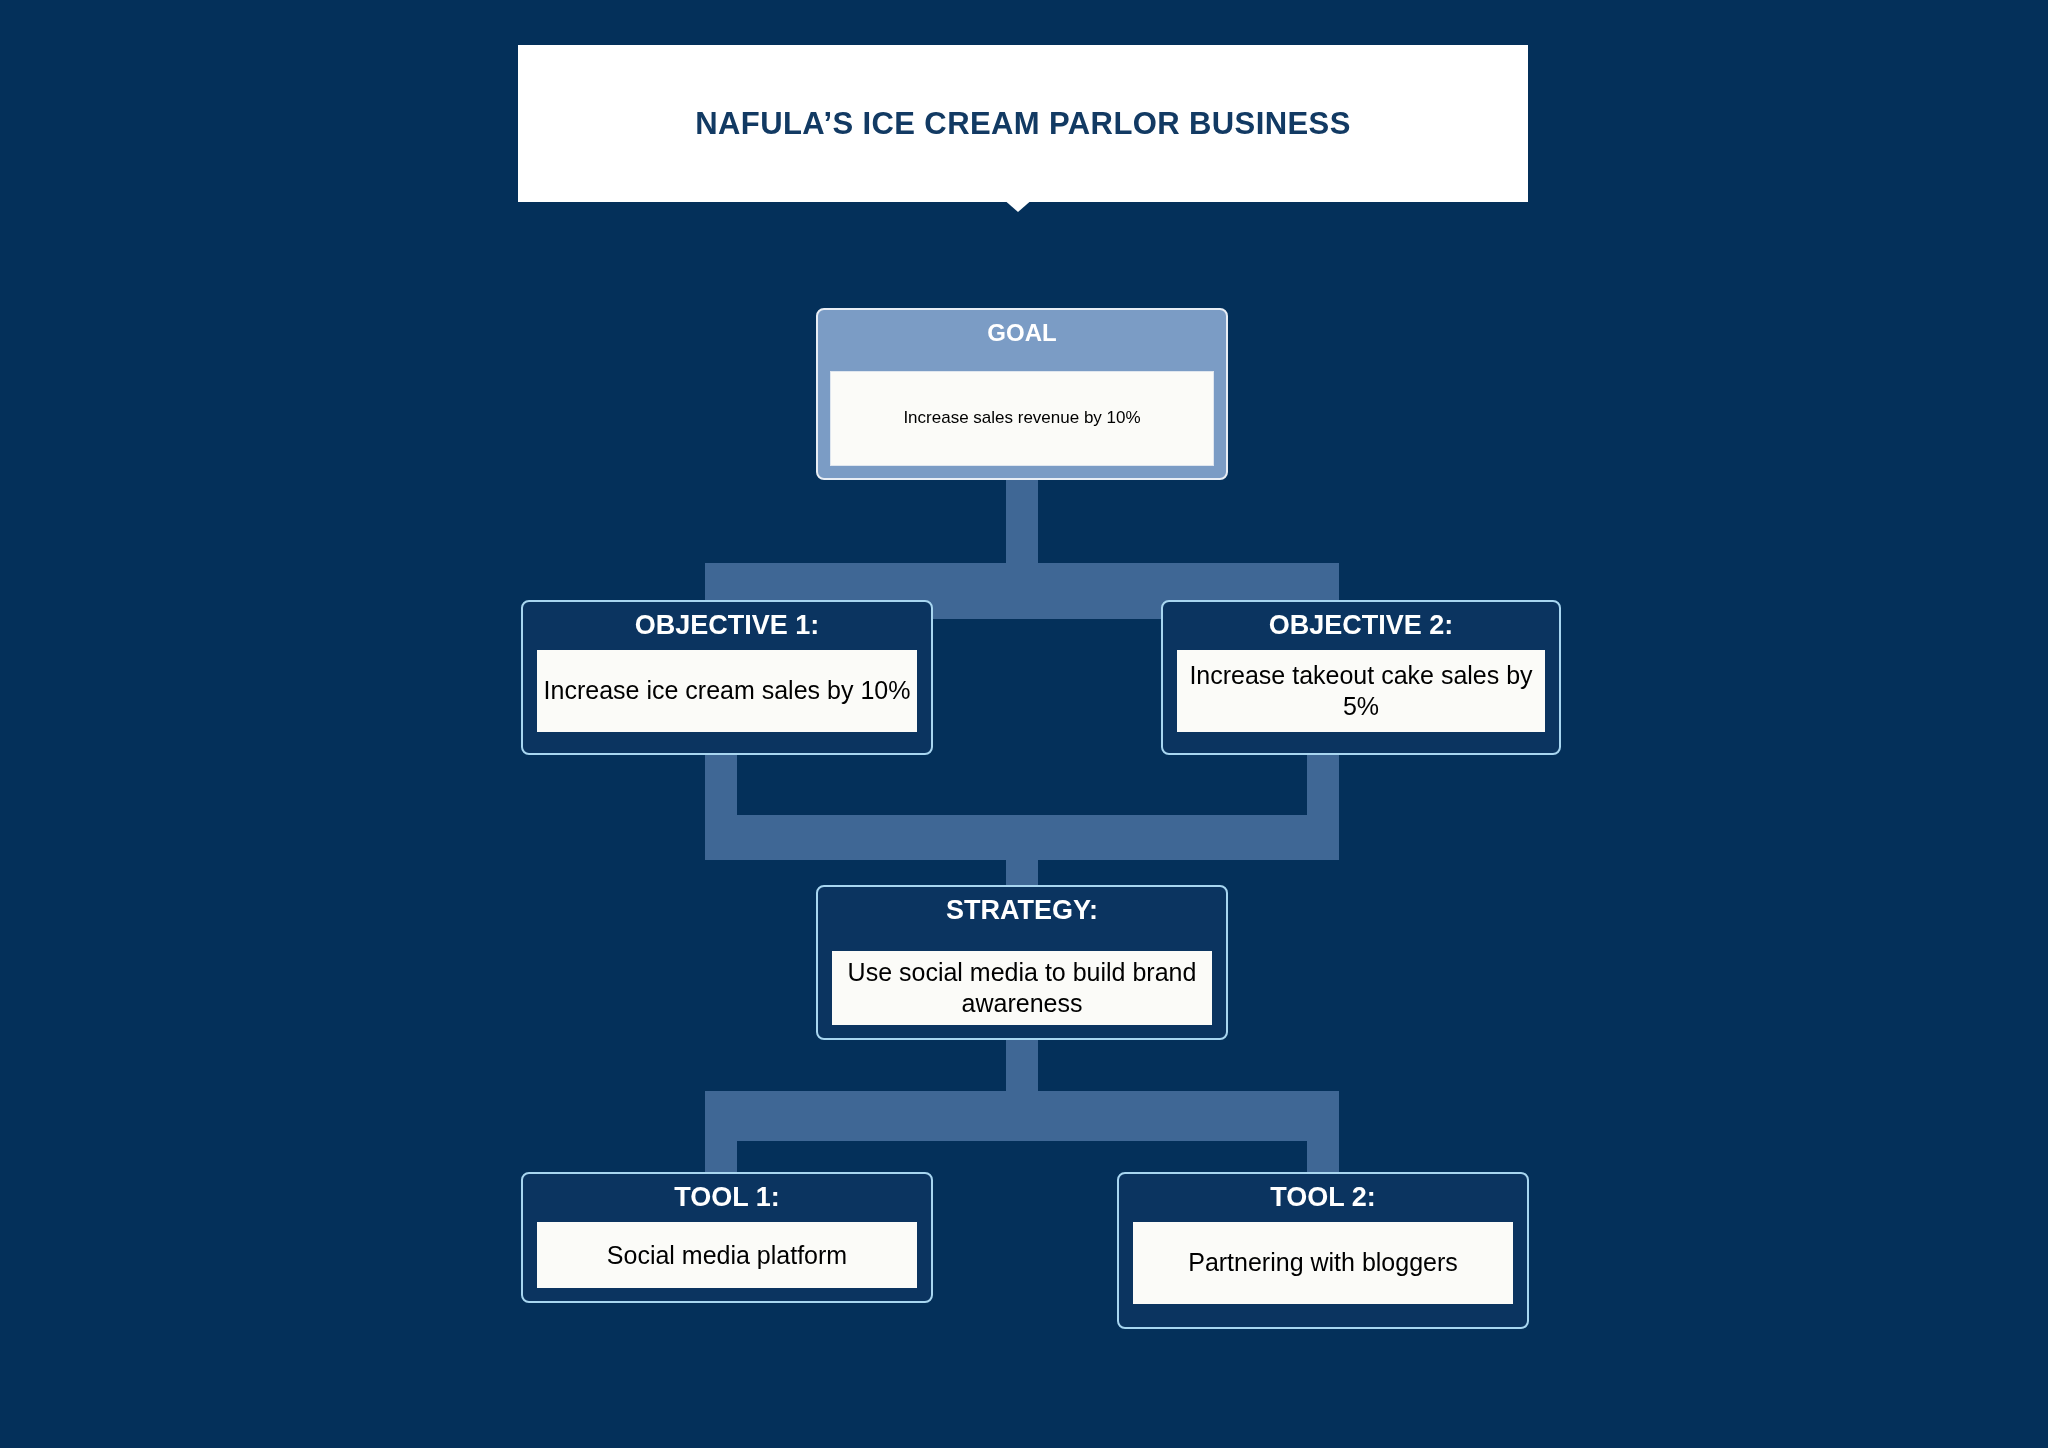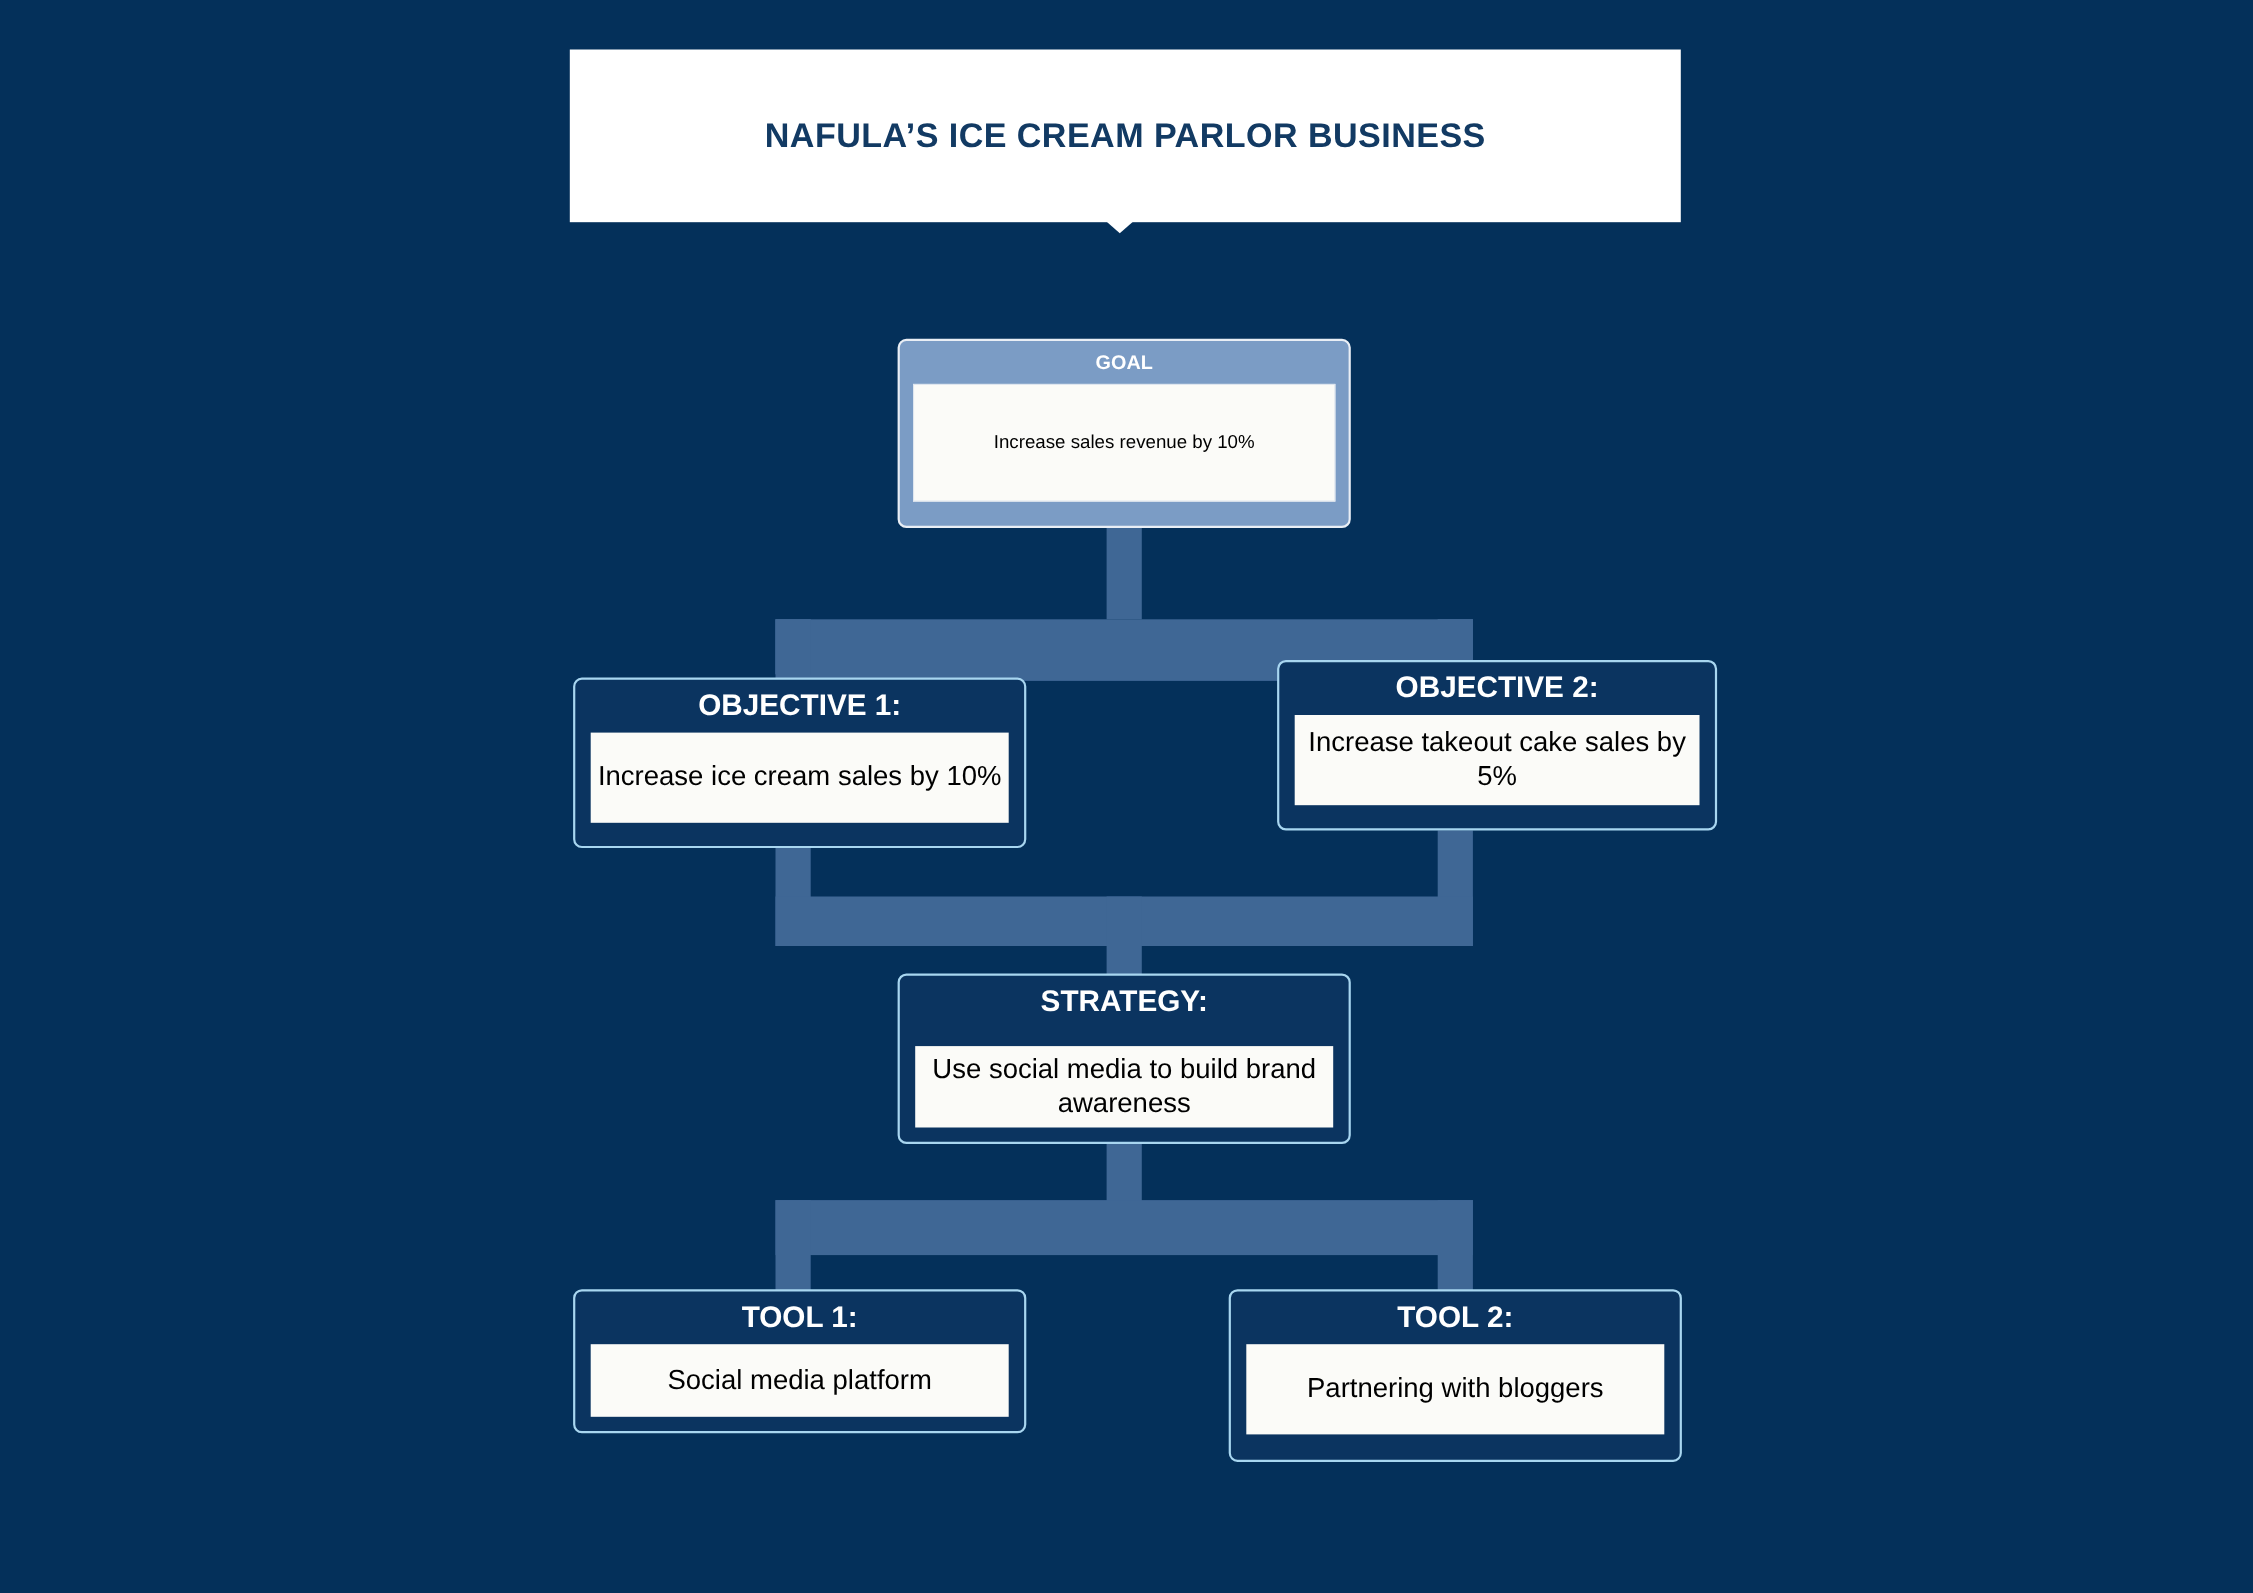--- a/index.html
+++ b/index.html
@@ -85,37 +85,37 @@
   
   .node.goal {
     left: 816px;
     top: 308px;
     width: 412px;
     height: 172px;
     background: #7b9cc5;
     border: 2px solid #e9eef5;
     padding: 10px 12px 12px 12px;
   }
-  .node.goal .node-title { font-size: 18px; padding-bottom: 9px; }
+  .node.goal .node-title { font-size: 24px; padding-bottom: 25px; }
   .node.goal .node-body {
     height: 107px;
     font-size: 17px;
     border: 1px solid #dfe6ef;
   }
 
   
   .node.dark {
     background: #0b3460;
     border: 2px solid #a8d6f0;
     padding: 9px 14px 13px 14px;
   }
   .node.dark .node-title { font-size: 27px; padding-bottom: 9px; }
   .node.dark .node-body { font-size: 25px; }
 
-  .node.obj1  { left: 521px;  top: 600px;  width: 412px; height: 155px; margin-top: 16px; }
+  .node.obj1  { left: 521px;  top: 600px;  width: 412px; height: 155px; }
   .node.obj2  { left: 1117px; top: 600px;  width: 400px; height: 155px; margin-left: 44px; }
   .node.strat { left: 816px;  top: 885px;  width: 412px; height: 155px; gap: 16px; }
   .node.tool1 { left: 521px;  top: 1172px; width: 412px; height: 131px; }
   .node.tool2 { left: 1117px; top: 1172px; width: 412px; height: 157px; }
 
   .node.obj1 .node-body,
   .node.obj2 .node-body,
   .node.strat .node-body { height: 82px; }
   .node.tool1 .node-body,
   .node.tool2 .node-body { height: 82px; }

